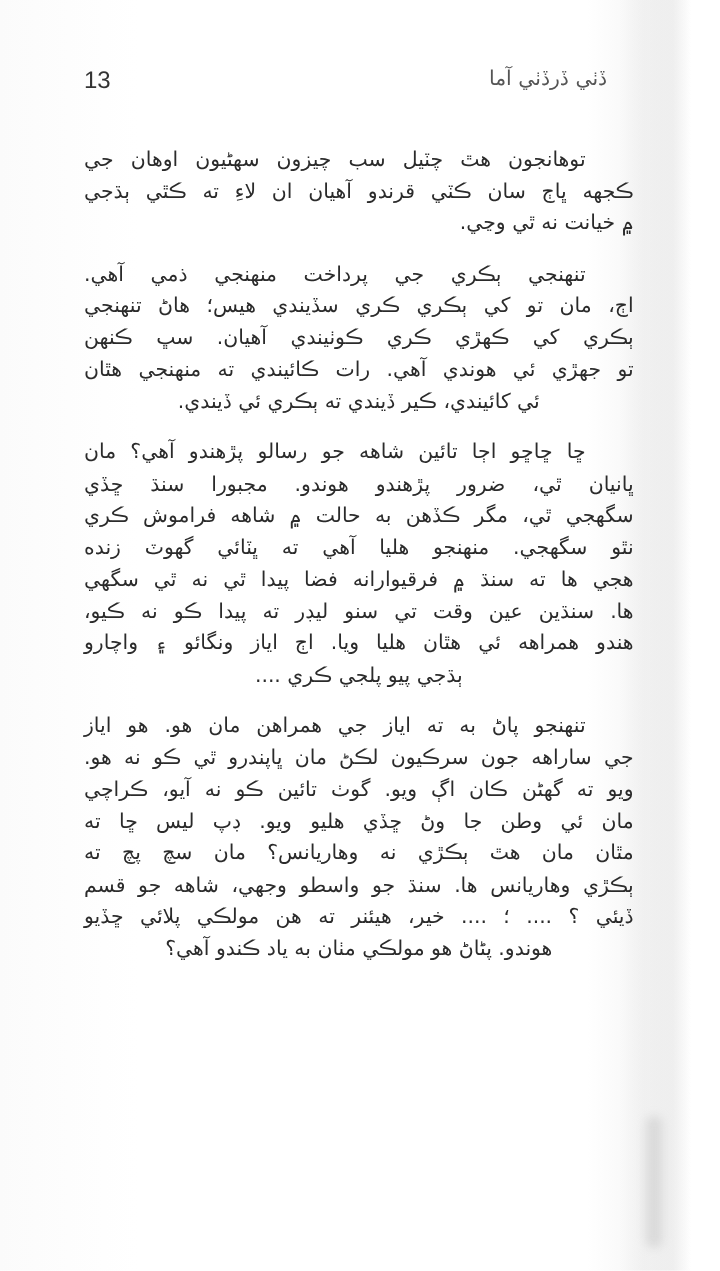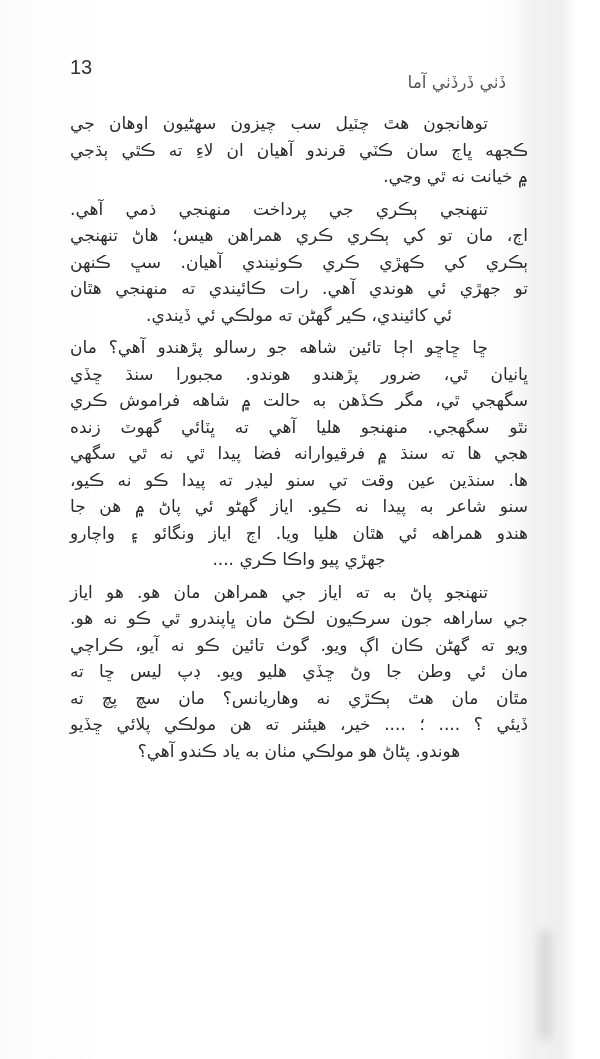--- a/index.html
+++ b/index.html
@@ -48,40 +48,40 @@
       position: absolute;
       left: 0;
       top: 0;
       font-family: "Liberation Sans", sans-serif;
       font-size: 20px;
       color: #333;
     }
     .running-title {
       position: absolute;
       right: 10px;
-      top: 16px;
+      top: 0;
       font-size: 17px;
       direction: rtl;
       color: #555;
       filter: blur(0.4px);
     }
     .body-text {
       position: absolute;
       top: 104px;
       left: 70px;
       width: 458px;
       direction: rtl;
       text-align: justify;
       font-family: "DejaVu Sans", sans-serif;
       font-size: 17px;
       line-height: 26.5px;
       color: #2b2b2b;
     }
     .para {
-      margin: 6px 0 6px 0;
+      margin: 16px 0 6px 0;
       text-indent: 40px;
     }
     .para .line {
       display: block;
       white-space: nowrap;
       text-align: justify;
       text-align-last: justify;
       text-indent: 0;
     }
     .para .line.first {
@@ -108,41 +108,41 @@
 
   <div class="body-text">
     <div class="para">
       <span class="line first">توهانجون هٿ چٽيل سب چيزون سهڻيون اوهان جي</span>
       <span class="line">ڪجهه ڀاڄ سان ڪٽي قرندو آهيان ان لاءِ ته ڪٿي ٻڌجي</span>
       <span class="line last">۾ خيانت نه ٿي وڃي.</span>
     </div>
 
     <div class="para">
       <span class="line first">تنهنجي ٻڪري جي پرداخت منهنجي ذمي آهي.</span>
-      <span class="line">اڄ، مان تو کي ٻڪري ڪري همراهن هيس؛ هاڻ تنهنجي</span>
+      <span class="line">اڄ، مان تو کي ٻڪري ڪري سڏيندي هيس؛ هاڻ تنهنجي</span>
       <span class="line">ٻڪري کي ڪهڙي ڪري ڪوٺيندي آهيان. سڀ ڪنهن</span>
       <span class="line">تو جهڙي ئي هوندي آهي. رات ڪائيندي ته منهنجي هٿان</span>
-      <span class="line center-last">ئي کائيندي، ڪير گهڻن ته مولڪي ئي ڏيندي.</span>
+      <span class="line center-last">ئي کائيندي، ڪير ڏيندي ته ٻڪري ئي ڏيندي.</span>
     </div>
 
     <div class="para">
       <span class="line first">ڇا ڇاڇو اڄا تائين شاهه جو رسالو پڙهندو آهي؟ مان</span>
       <span class="line">ڀانيان ٿي، ضرور پڙهندو هوندو. مجبورا سنڌ ڇڏي</span>
       <span class="line">سگهجي ٿي، مگر ڪڏهن به حالت ۾ شاهه فراموش ڪري</span>
       <span class="line">نٿو سگهجي. منهنجو هليا آهي ته ڀٽائي گهوٽ زنده</span>
       <span class="line">هجي ها ته سنڌ ۾ فرقيوارانه فضا پيدا ٿي نه ٿي سگهي</span>
       <span class="line">ها. سنڌين عين وقت تي سنو ليڊر ته پيدا ڪو نه ڪيو،</span>
-      <span class="line">سنو شاعر به پيدا نه ڪيو. اياز گهڻو ئي پاڻ ۾ هن جا</span>
       <span class="line">هندو همراهه ئي هٿان هليا ويا. اڄ اياز ونگائو ۽ واچارو</span>
-      <span class="line center-last">جهڙي پيو واڪا ڪري ....</span>
+      <span class="line center-last">ٻڌجي پيو پلجي ڪري ....</span>
     </div>
 
     <div class="para">
       <span class="line first">تنهنجو پاڻ به ته اياز جي همراهن مان هو. هو اياز</span>
       <span class="line">جي ساراهه جون سرڪيون لڪڻ مان ڀاپندرو ٿي ڪو نه هو.</span>
       <span class="line">ويو ته گهڻن ڪان اڳ ويو. گوٺ تائين ڪو نه آيو، ڪراچي</span>
       <span class="line">مان ئي وطن جا وڻ ڇڏي هليو ويو. ڊپ ليس ڇا ته</span>
       <span class="line">مٿان مان هٿ ٻڪڙي نه وهاريانس؟ مان سچ پچ ته</span>
+      <span class="line">ٻڪڙي وهاريانس ها. سنڌ جو واسطو وجهي، شاهه جو قسم</span>
       <span class="line">ڏيئي ؟ .... ؛ .... خير، هيئنر ته هن مولڪي پلائي ڇڏيو</span>
       <span class="line center-last">هوندو. پڻاڻ هو مولڪي مٺان به ياد ڪندو آهي؟</span>
     </div>
   </div>
 </div>
 
 </body></html>

